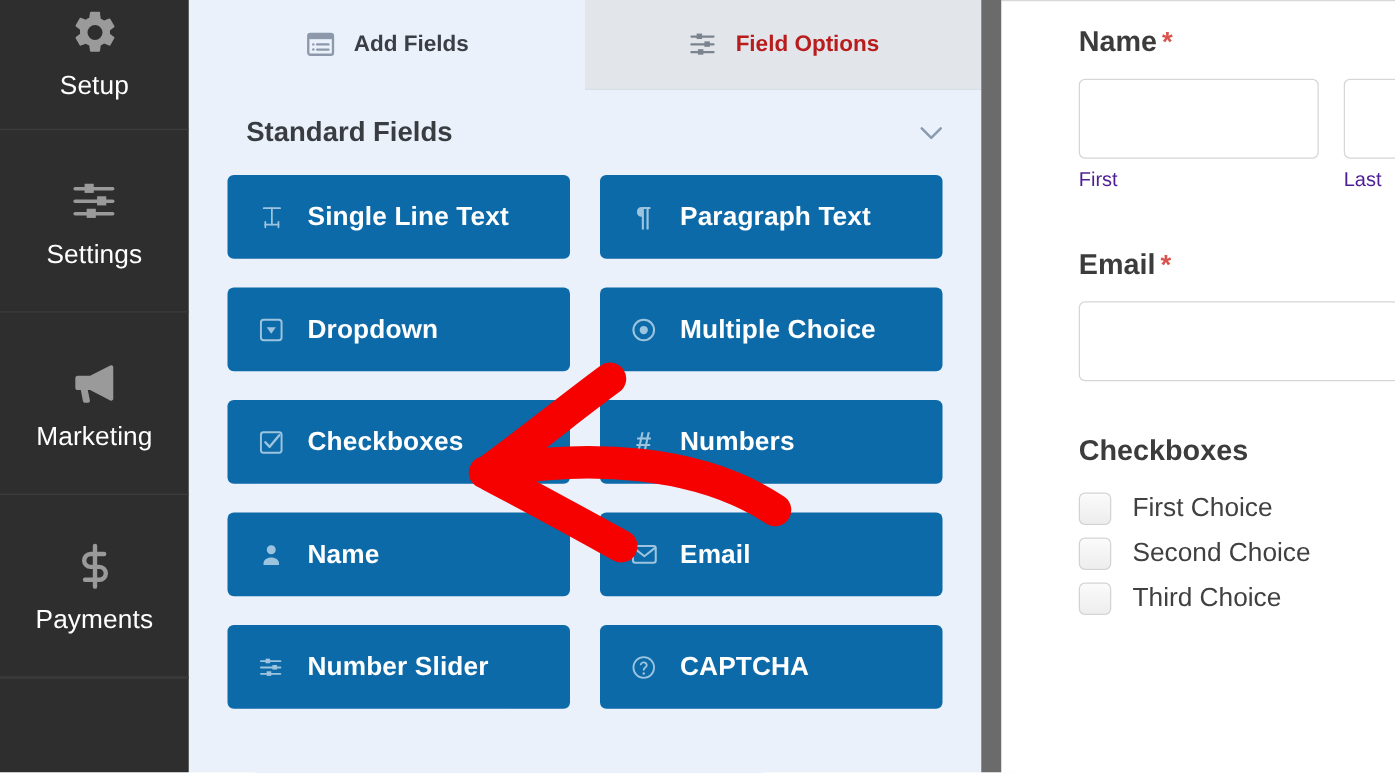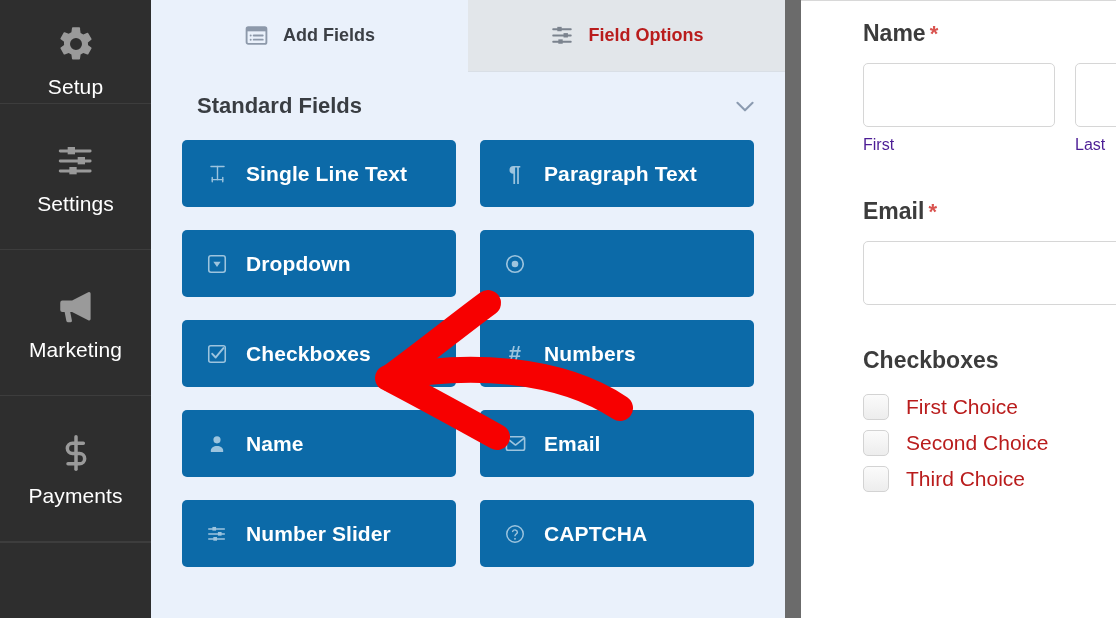--- a/index.html
+++ b/index.html
@@ -21,21 +21,21 @@
   }
   .side-item {
     height: 146px;
     display: flex; flex-direction: column;
     align-items: center; justify-content: center;
     gap: 10px;
     color: #ffffff;
     border-bottom: 1px solid #3d3d3d;
     position: relative;
   }
-  .side-item:first-child { height: 104px; justify-content: flex-end; padding-bottom: 6px; }
+  .side-item:first-child { height: 104px; justify-content: flex-end; padding-bottom: 24px; }
   .side-item.active { background: #e2772f; }
   .side-item .s-icon {
     width: 44px; height: 44px;
     display: flex; align-items: center; justify-content: center;
     color: #9a9a9a;
   }
   .side-item.active .s-icon { color: #ffffff; }
   .side-item .s-label {
     font-size: 21px; font-weight: 400; letter-spacing: .1px;
     color: #ffffff; line-height: 1;
@@ -140,21 +140,21 @@
   .pv-gap-sm { height: 42px; }
 
   .pv-choices { margin-top: 20px; }
   .pv-choice { display: flex; align-items: center; gap: 17px; margin-bottom: 10px; }
   .pv-box {
     width: 26px; height: 26px;
     border: 1px solid #d3d3d3; border-radius: 5px;
     background: linear-gradient(#fbfbfb, #ededed);
     flex: 0 0 26px;
   }
-  .pv-choice-label { font-size: 21px; color: #b91c1c; }
+  .pv-choice-label { font-size: 21px; color: #404040; }
 
   
   .arrow-layer {
     position: absolute; left: 0; top: 0;
     width: 1116px; height: 618px;
     pointer-events: none; z-index: 9;
   }
 </style>
 </head>
 <body>
@@ -279,20 +279,21 @@
         <span>Dropdown</span>
       </button>
 
       <button class="fbtn">
         <span class="f-icon">
           <svg width="22" height="22" viewBox="0 0 24 24" fill="none" stroke="currentColor" stroke-width="1.8">
             <circle cx="12" cy="12" r="9"></circle>
             <circle cx="12" cy="12" r="3.6" fill="currentColor" stroke="none"></circle>
           </svg>
         </span>
+        <span>Multiple Choice</span>
       </button>
 
       <button class="fbtn">
         <span class="f-icon">
           <svg width="22" height="22" viewBox="0 0 24 24" fill="none" stroke="currentColor" stroke-width="1.7">
             <rect x="3" y="3" width="18" height="18" rx="2.2"></rect>
             <polyline points="6.8,11.8 10.6,15.8 19,5.6" stroke-width="2.1" stroke-linecap="round" stroke-linejoin="round"></polyline>
           </svg>
         </span>
         <span>Checkboxes</span>

